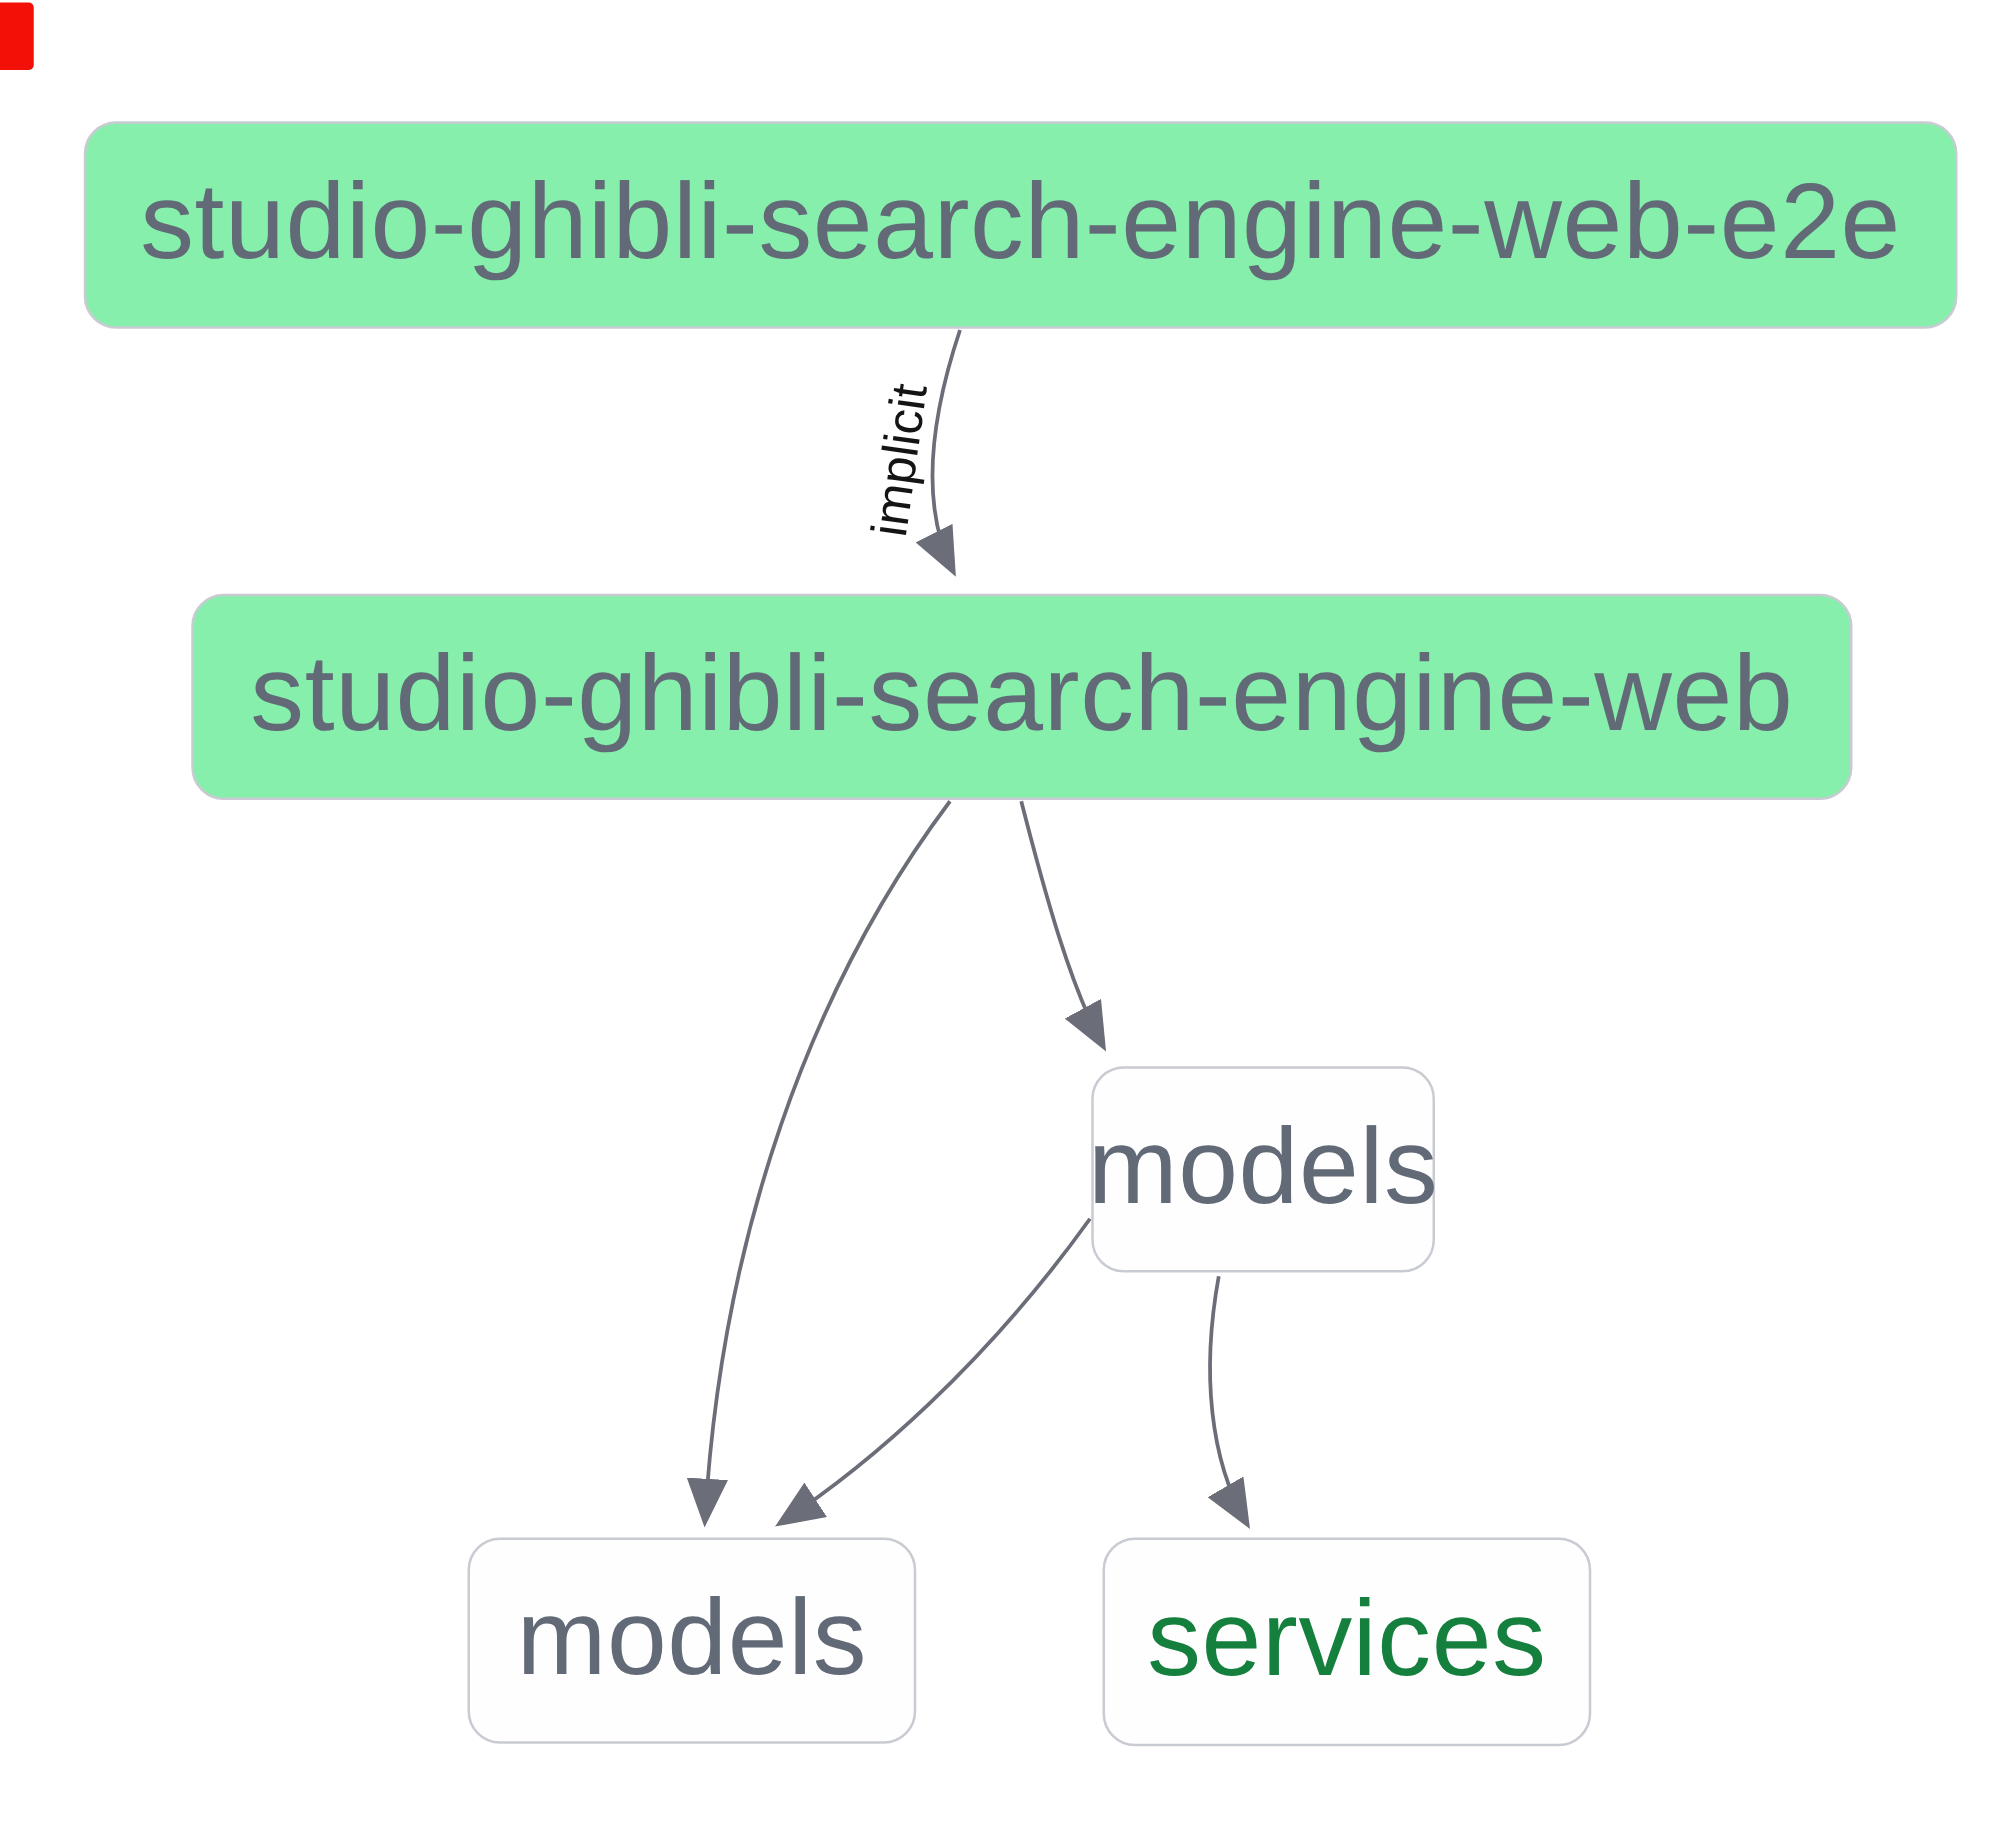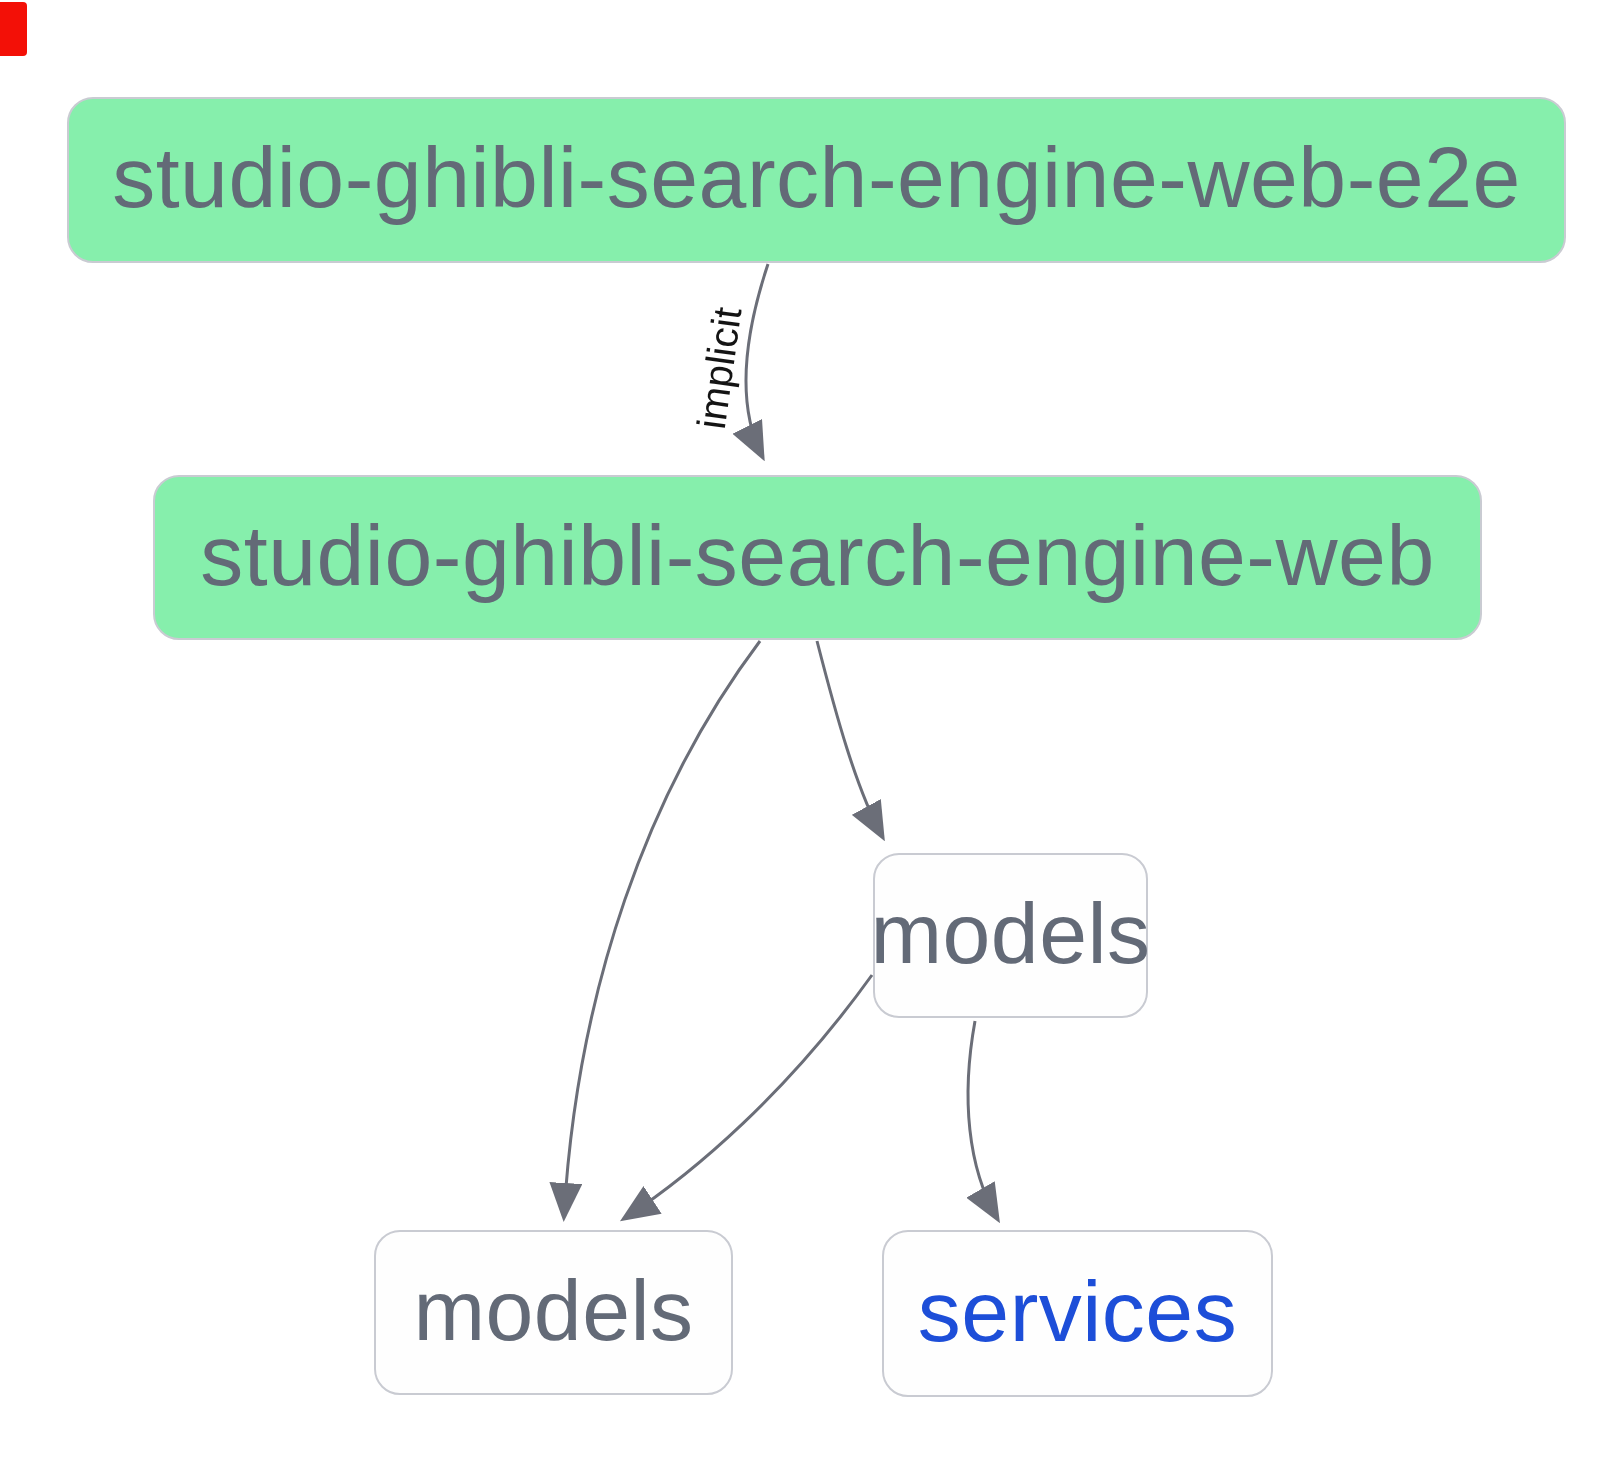--- a/index.html
+++ b/index.html
@@ -87,17 +87,17 @@
       <div class="graph-node" style="left: 153px; top: 475px; width: 1329px; height: 165px; border-color: rgb(201, 203, 210); background: #86efac;">
         <span class="node-label" style="color: rgb(99, 106, 119);">studio-ghibli-search-engine-web</span>
       </div>
       <div class="graph-node" style="left: 873px; top: 853px; width: 275px; height: 165px; border-color: rgb(201, 203, 210); background: rgb(254, 254, 254);">
         <span class="node-label" style="color: rgb(99, 106, 119);">models</span>
       </div>
       <div class="graph-node" style="left: 374px; top: 1230px; width: 359px; height: 165px; border-color: rgb(201, 203, 210); background: rgb(254, 254, 254);">
         <span class="node-label" style="color: rgb(99, 106, 119);">models</span>
       </div>
       <div class="graph-node" style="left: 882px; top: 1230px; width: 391px; height: 167px; border-color: rgb(201, 203, 210); background: rgb(254, 254, 254);">
-        <span class="node-label" style="color: #1d4ed8;">services</span>
+        <span class="node-label" style="color: #15803d;">services</span>
       </div>
     </div>
   <div class="corner-marker" style="background: rgb(243, 16, 7);"></div>
 </div>
 
 </body></html>

